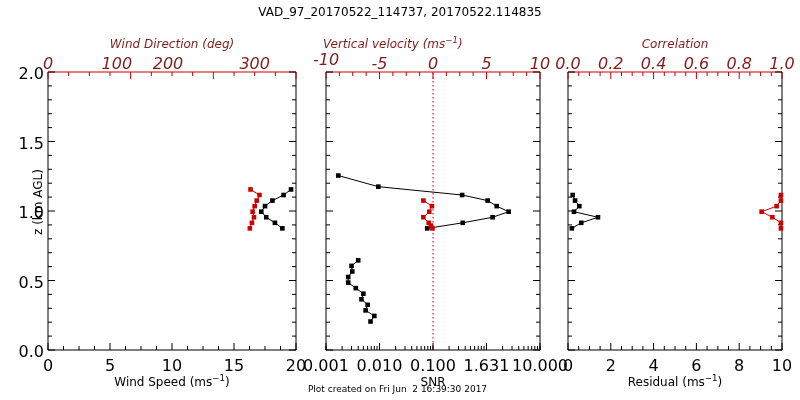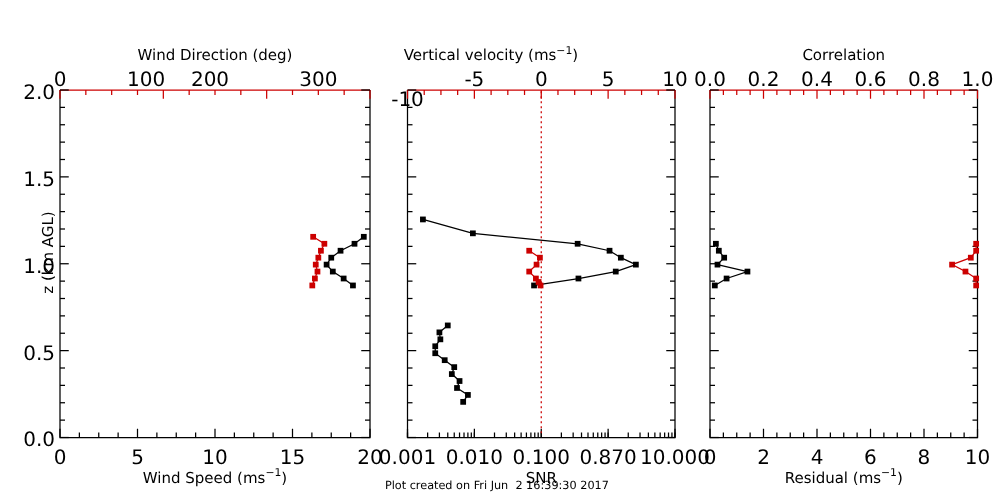--- a/index.html
+++ b/index.html
@@ -19,21 +19,21 @@
     left: 0; top: 0;
     width: 800px; height: 400px;
   }
   .txt {
     position: absolute;
     white-space: pre;
     font-family: "DejaVu Sans", sans-serif;
     color: #000000;
     line-height: 1;
   }
-  .red { color: #000000; }
+  .red { color: #7f1d1d; font-style: italic; }
   #title {
     left: 0; top: 6px; width: 800px;
     text-align: center;
     font-size: 12px;
   }
   #subtitle {
     left: 0; top: 22px; width: 800px;
     text-align: center;
     font-size: 12px;
   }
@@ -53,20 +53,21 @@
     transform-origin: center center;
   }
   svg { position: absolute; left: 0; top: 0; overflow: visible; }
   sup { font-size: 0.72em; vertical-align: super; line-height: 0; }
 </style>
 </head>
 <body>
 
 <div id="root">
 
+  <div class="txt" id="title">VAD_97_20170522_114737, 20170522.114835</div>
   <div class="txt" id="credit">Plot created on Fri Jun  2 16:39:30 2017</div>
 
   <div id="ylabel" class="txt">z (km AGL)</div>
 
   <svg id="plot-layer" width="800" height="400">
       <g>
         <rect x="48" y="72" width="248" height="278" fill="#ffffff" stroke="none"></rect>
         <path d="M48 72 L48 350 L296 350 L296 72" fill="none" stroke="#000000" stroke-width="1"></path>
         <line x1="48" y1="72" x2="296" y2="72" stroke="#cc0000" stroke-width="1"></line>
         <line x1="48" y1="350" x2="48" y2="343" stroke="#000000" stroke-width="1"></line>
@@ -432,23 +433,23 @@
       <div class="txt " style="left: 18px; top: 344px; width: 26px; text-align: right;">0.0</div>
       <div class="txt " style="left: 18px; top: 274.5px; width: 26px; text-align: right;">0.5</div>
       <div class="txt " style="left: 18px; top: 205px; width: 26px; text-align: right;">1.0</div>
       <div class="txt " style="left: 18px; top: 135.5px; width: 26px; text-align: right;">1.5</div>
       <div class="txt " style="left: 18px; top: 66px; width: 26px; text-align: right;">2.0</div>
       <div class="txt " style="left: 62px; top: 376px; width: 220px; text-align: center; font-size: 12px;">Wind Speed (ms<sup>−1</sup>)</div>
       <div class="txt red" style="left: 62px; top: 38px; width: 220px; text-align: center; font-size: 12px;">Wind Direction (deg)</div>
       <div class="txt " style="left: 326px; top: 358px; transform: translateX(-50%);">0.001</div>
       <div class="txt " style="left: 379.5px; top: 358px; transform: translateX(-50%);">0.010</div>
       <div class="txt " style="left: 433px; top: 358px; transform: translateX(-50%);">0.100</div>
-      <div class="txt " style="left: 486.5px; top: 358px; transform: translateX(-50%);">0.870</div>
+      <div class="txt " style="left: 486.5px; top: 358px; transform: translateX(-50%);">1.631</div>
       <div class="txt " style="left: 540px; top: 358px; transform: translateX(-50%);">10.000</div>
-      <div class="txt red" style="left: 326px; top: 72px; transform: translateX(-50%); text-align: right;">-10</div>
+      <div class="txt red" style="left: 326px; top: 52px; transform: translateX(-50%); text-align: right;">-10</div>
       <div class="txt red" style="left: 379.5px; top: 56px; transform: translateX(-50%);">-5</div>
       <div class="txt red" style="left: 433px; top: 56px; transform: translateX(-50%);">0</div>
       <div class="txt red" style="left: 486.5px; top: 56px; transform: translateX(-50%);">5</div>
       <div class="txt red" style="left: 540px; top: 56px; transform: translateX(-50%);">10</div>
       <div class="txt " style="left: 323px; top: 376px; width: 220px; text-align: center; font-size: 12px;">SNR</div>
       <div class="txt red" style="left: 323px; top: 38px; width: 220px; text-align: left; font-size: 12px;">Vertical velocity (ms<sup>−1</sup>)</div>
       <div class="txt " style="left: 568px; top: 358px; transform: translateX(-50%);">0</div>
       <div class="txt " style="left: 610.8px; top: 358px; transform: translateX(-50%);">2</div>
       <div class="txt " style="left: 653.6px; top: 358px; transform: translateX(-50%);">4</div>
       <div class="txt " style="left: 696.4px; top: 358px; transform: translateX(-50%);">6</div>

